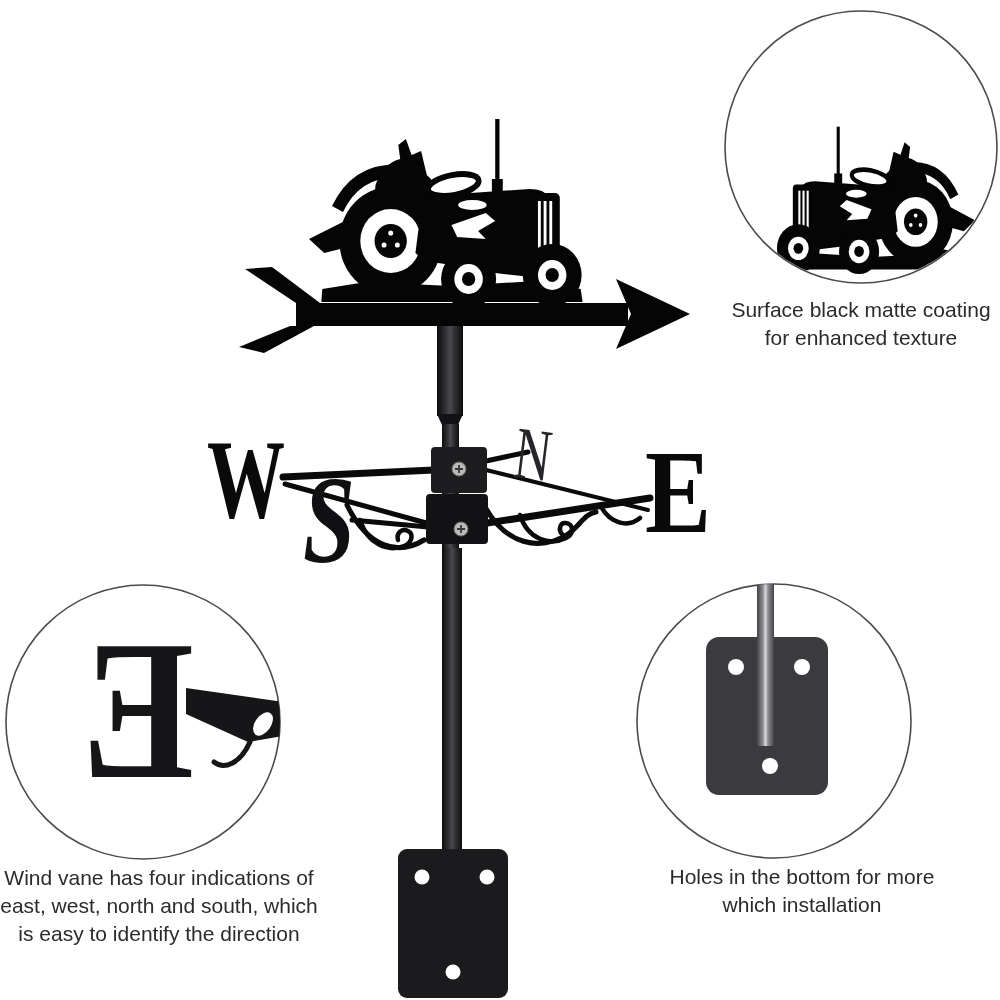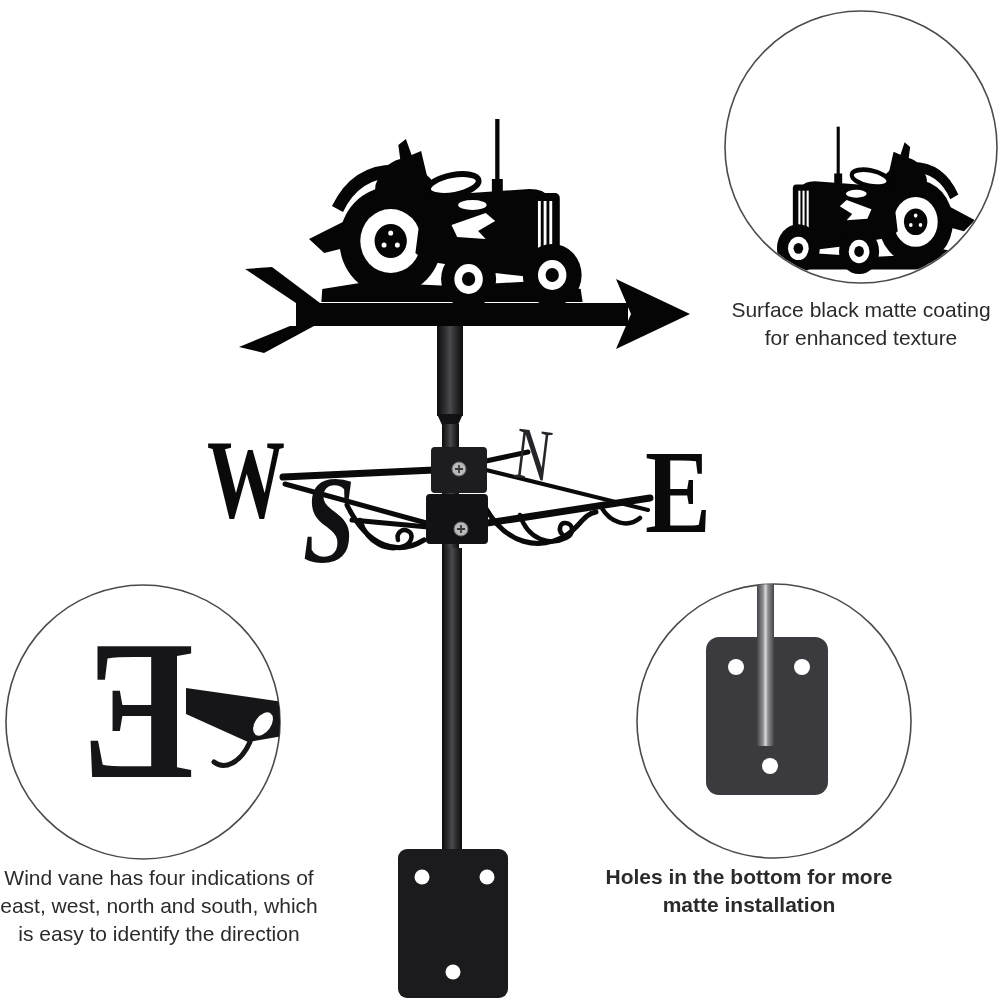--- a/index.html
+++ b/index.html
@@ -15,21 +15,21 @@
     position:absolute;
     text-align:center;
     font-size:21px;
     line-height:28px;
     color:#2b2b2b;
     letter-spacing:0px;
   }
   .caption span{display:block;}
   .cap-coating{left:711px;top:296px;width:300px;}
   .cap-directions{left:-2px;top:864px;width:322px;}
-  .cap-mounting{left:588px;top:863px;width:322px;font-weight:bold;}
+  .cap-mounting{left:641px;top:863px;width:322px;}
   .serifTxt{font-family:"Liberation Serif", serif;}
 </style>
 </head>
 <body>
 
 <div class="stage">
 
 <svg width="1000" height="1000" viewBox="0 0 1000 1000">
   <defs>
     <linearGradient id="gPole" x1="0" y1="0" x2="1" y2="0">
@@ -169,16 +169,16 @@
 </div>
 
 <div class="caption cap-directions">
   <span>Wind vane has four indications of</span>
   <span>east, west, north and south, which</span>
   <span>is easy to identify the direction</span>
 </div>
 
 <div class="caption cap-mounting">
   <span>Holes in the bottom for more</span>
-  <span>matte installation</span>
+  <span>which installation</span>
 </div>
 
 </div>
 
 </body></html>

